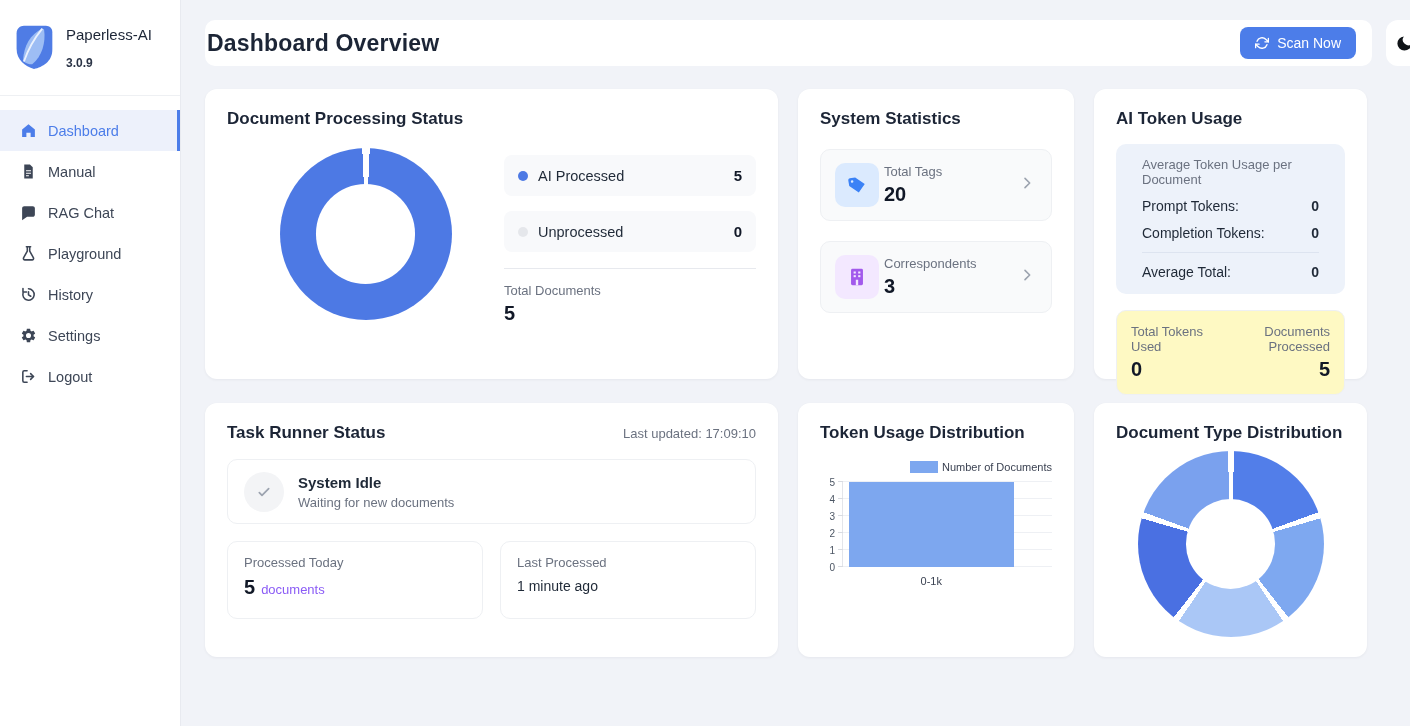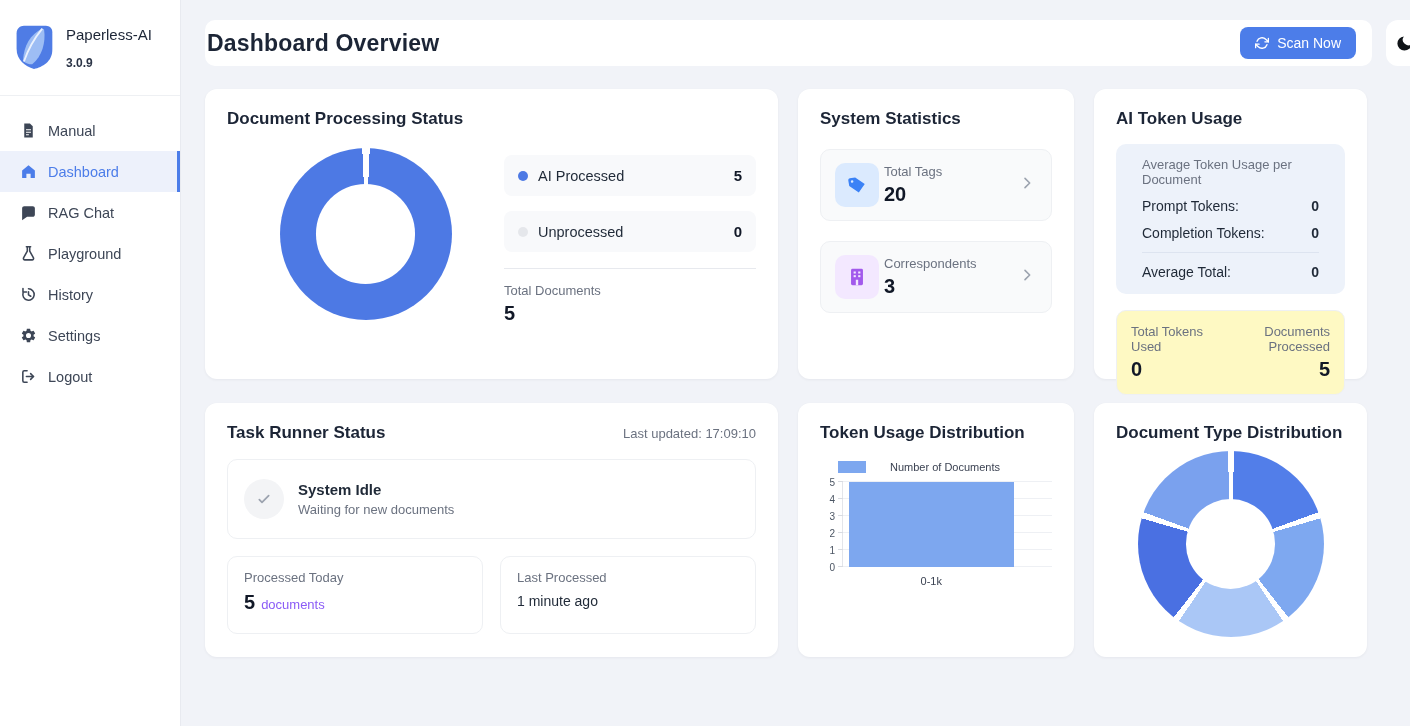--- a/index.html
+++ b/index.html
@@ -55,34 +55,34 @@
   .tok-box1 { background:#edf2fa; border-radius:10px; padding:13px 26px 14px; margin-top:15px; }
   .tok-box1 .muted-label { margin-bottom:11px; }
   .tok-row { display:flex; justify-content:space-between; font-size:14px; color:#1f2937; margin-bottom:11px; }
   .tok-row b { font-size:14px; }
   .tok-div { border:none; border-top:1px solid #dde4f0; margin:2px 0 11px; }
   .tok-row.last { margin-bottom:0; }
   .tok-box2 { background:#fef9c3; border:1px solid #eef0f3; border-radius:10px; padding:13px 14px; margin-top:16px; display:flex; }
   .tok-col.right { text-align:right; }
   
   .task-head { display:flex; justify-content:space-between; align-items:baseline; }
-  .status-box { border:1px solid #eef0f3; border-radius:10px; padding:16px; display:flex; align-items:center; gap:14px; margin-top:16px; height:80px; }
+  .status-box { border:1px solid #eef0f3; border-radius:10px; padding:16px; display:flex; align-items:center; gap:14px; margin-top:16px; height:65px; }
   .status-circle { width:40px; height:40px; border-radius:50%; background:#f3f4f6; display:flex; align-items:center; justify-content:center; flex-shrink:0; }
   .status-circle svg { width:16px; height:16px; }
   .status-title { font-size:15px; font-weight:bold; color:#1f2937; }
   .status-sub { font-size:13px; color:#6b7280; margin-top:4px; }
   .task-cols { display:grid; grid-template-columns:1fr 1fr; gap:17px; margin-top:17px; }
   .task-box { border:1px solid #eef0f3; border-radius:10px; padding:13px 16px; height:78px; }
   .inline-val { display:flex; align-items:baseline; gap:6px; margin-top:6px; }
   .inline-val b { font-size:20px; color:#111827; }
   .inline-val span { font-size:13px; color:#8b5cf6; }
   .plain-val { font-size:14px; color:#1f2937; margin-top:8px; }
   
   .bar-chart { margin-top:18px; }
-  .bar-legend { display:flex; justify-content:flex-start; align-items:center; gap:24px; font-size:11px; color:#3b4252; margin-bottom:9px; padding-left:18px;margin-top:12px; }
+  .bar-legend { display:flex; justify-content:flex-end; align-items:center; gap:4px; font-size:11px; color:#3b4252; margin-bottom:9px; padding-left:18px;margin-top:12px; }
   .bar-legend .swatch { width:28px; height:12px; display:inline-block; }
   .plot-row { display:flex; }
   .yaxis { width:22px; position:relative; }
   .ytick { position:absolute; right:7px; transform:translateY(50%); font-size:10px; color:#4b5563; }
   .plot { flex:1; height:85px; position:relative; border-left:1px solid #e3e5ea; }
   .gridline { position:absolute; left:0; right:0; height:1px; background:#eef0f4; }
   .tickmark { position:absolute; left:-5px; width:5px; height:1px; background:#d8dbe1; }
   .bar { position:absolute; bottom:0; left:3%; width:79%; }
   .xaxis { position:relative; height:22px; margin-left:22px; }
   .xtick { position:absolute; left:3%; width:79%; text-align:center; top:8px; font-size:11px; color:#3b4252; }
@@ -100,32 +100,32 @@
         <path d="M33 7 C20 14 13 25 12 42 C15 45 18 46 22 46 C33 37 37 22 35 8 Z" fill="#9dbdf4"></path>
         <path d="M33 7 C24 18 18 28 13 43" stroke="#eaf1fd" stroke-width="2" fill="none"></path>
       </svg>
     </span>
     <span class="logo-text">
       <div class="app-name">Paperless-AI</div>
       <div class="app-version">3.0.9</div>
     </span>
   </div>
   <nav class="nav">
+    <div class="nav-item active">
+      <svg viewBox="0 0 24 24" fill="currentColor">
+          <path d="M12 3 3 10.5V21h6v-6h6v6h6V10.5Z"></path>
+        </svg>
+      <span>Dashboard</span>
+    </div>
     <div class="nav-item">
       <svg viewBox="0 0 24 24">
           <path d="M6 2h8l4 4v16H6z" fill="currentColor"></path>
           <path d="M8.5 11h7M8.5 14.5h7M8.5 18h4" stroke="#fff" stroke-width="1.6"></path>
         </svg>
       <span>Manual</span>
-    </div>
-    <div class="nav-item active">
-      <svg viewBox="0 0 24 24" fill="currentColor">
-          <path d="M12 3 3 10.5V21h6v-6h6v6h6V10.5Z"></path>
-        </svg>
-      <span>Dashboard</span>
     </div>
     <div class="nav-item">
       <svg viewBox="0 0 24 24" fill="currentColor">
           <path d="M6 3h12c1.7 0 3 1.3 3 3v9c0 1.7-1.3 3-3 3h-8l-7 5V6c0-1.7 1.3-3 3-3z"></path>
         </svg>
       <span>RAG Chat</span>
     </div>
     <div class="nav-item">
       <svg viewBox="0 0 24 24" fill="none" stroke="currentColor" stroke-width="2.2" stroke-linecap="round" stroke-linejoin="round">
           <path d="M9 2.5h6M10.3 2.5v6L5 18.2A2 2 0 0 0 6.8 21h10.4a2 2 0 0 0 1.8-2.8L13.7 8.5v-6"></path>

